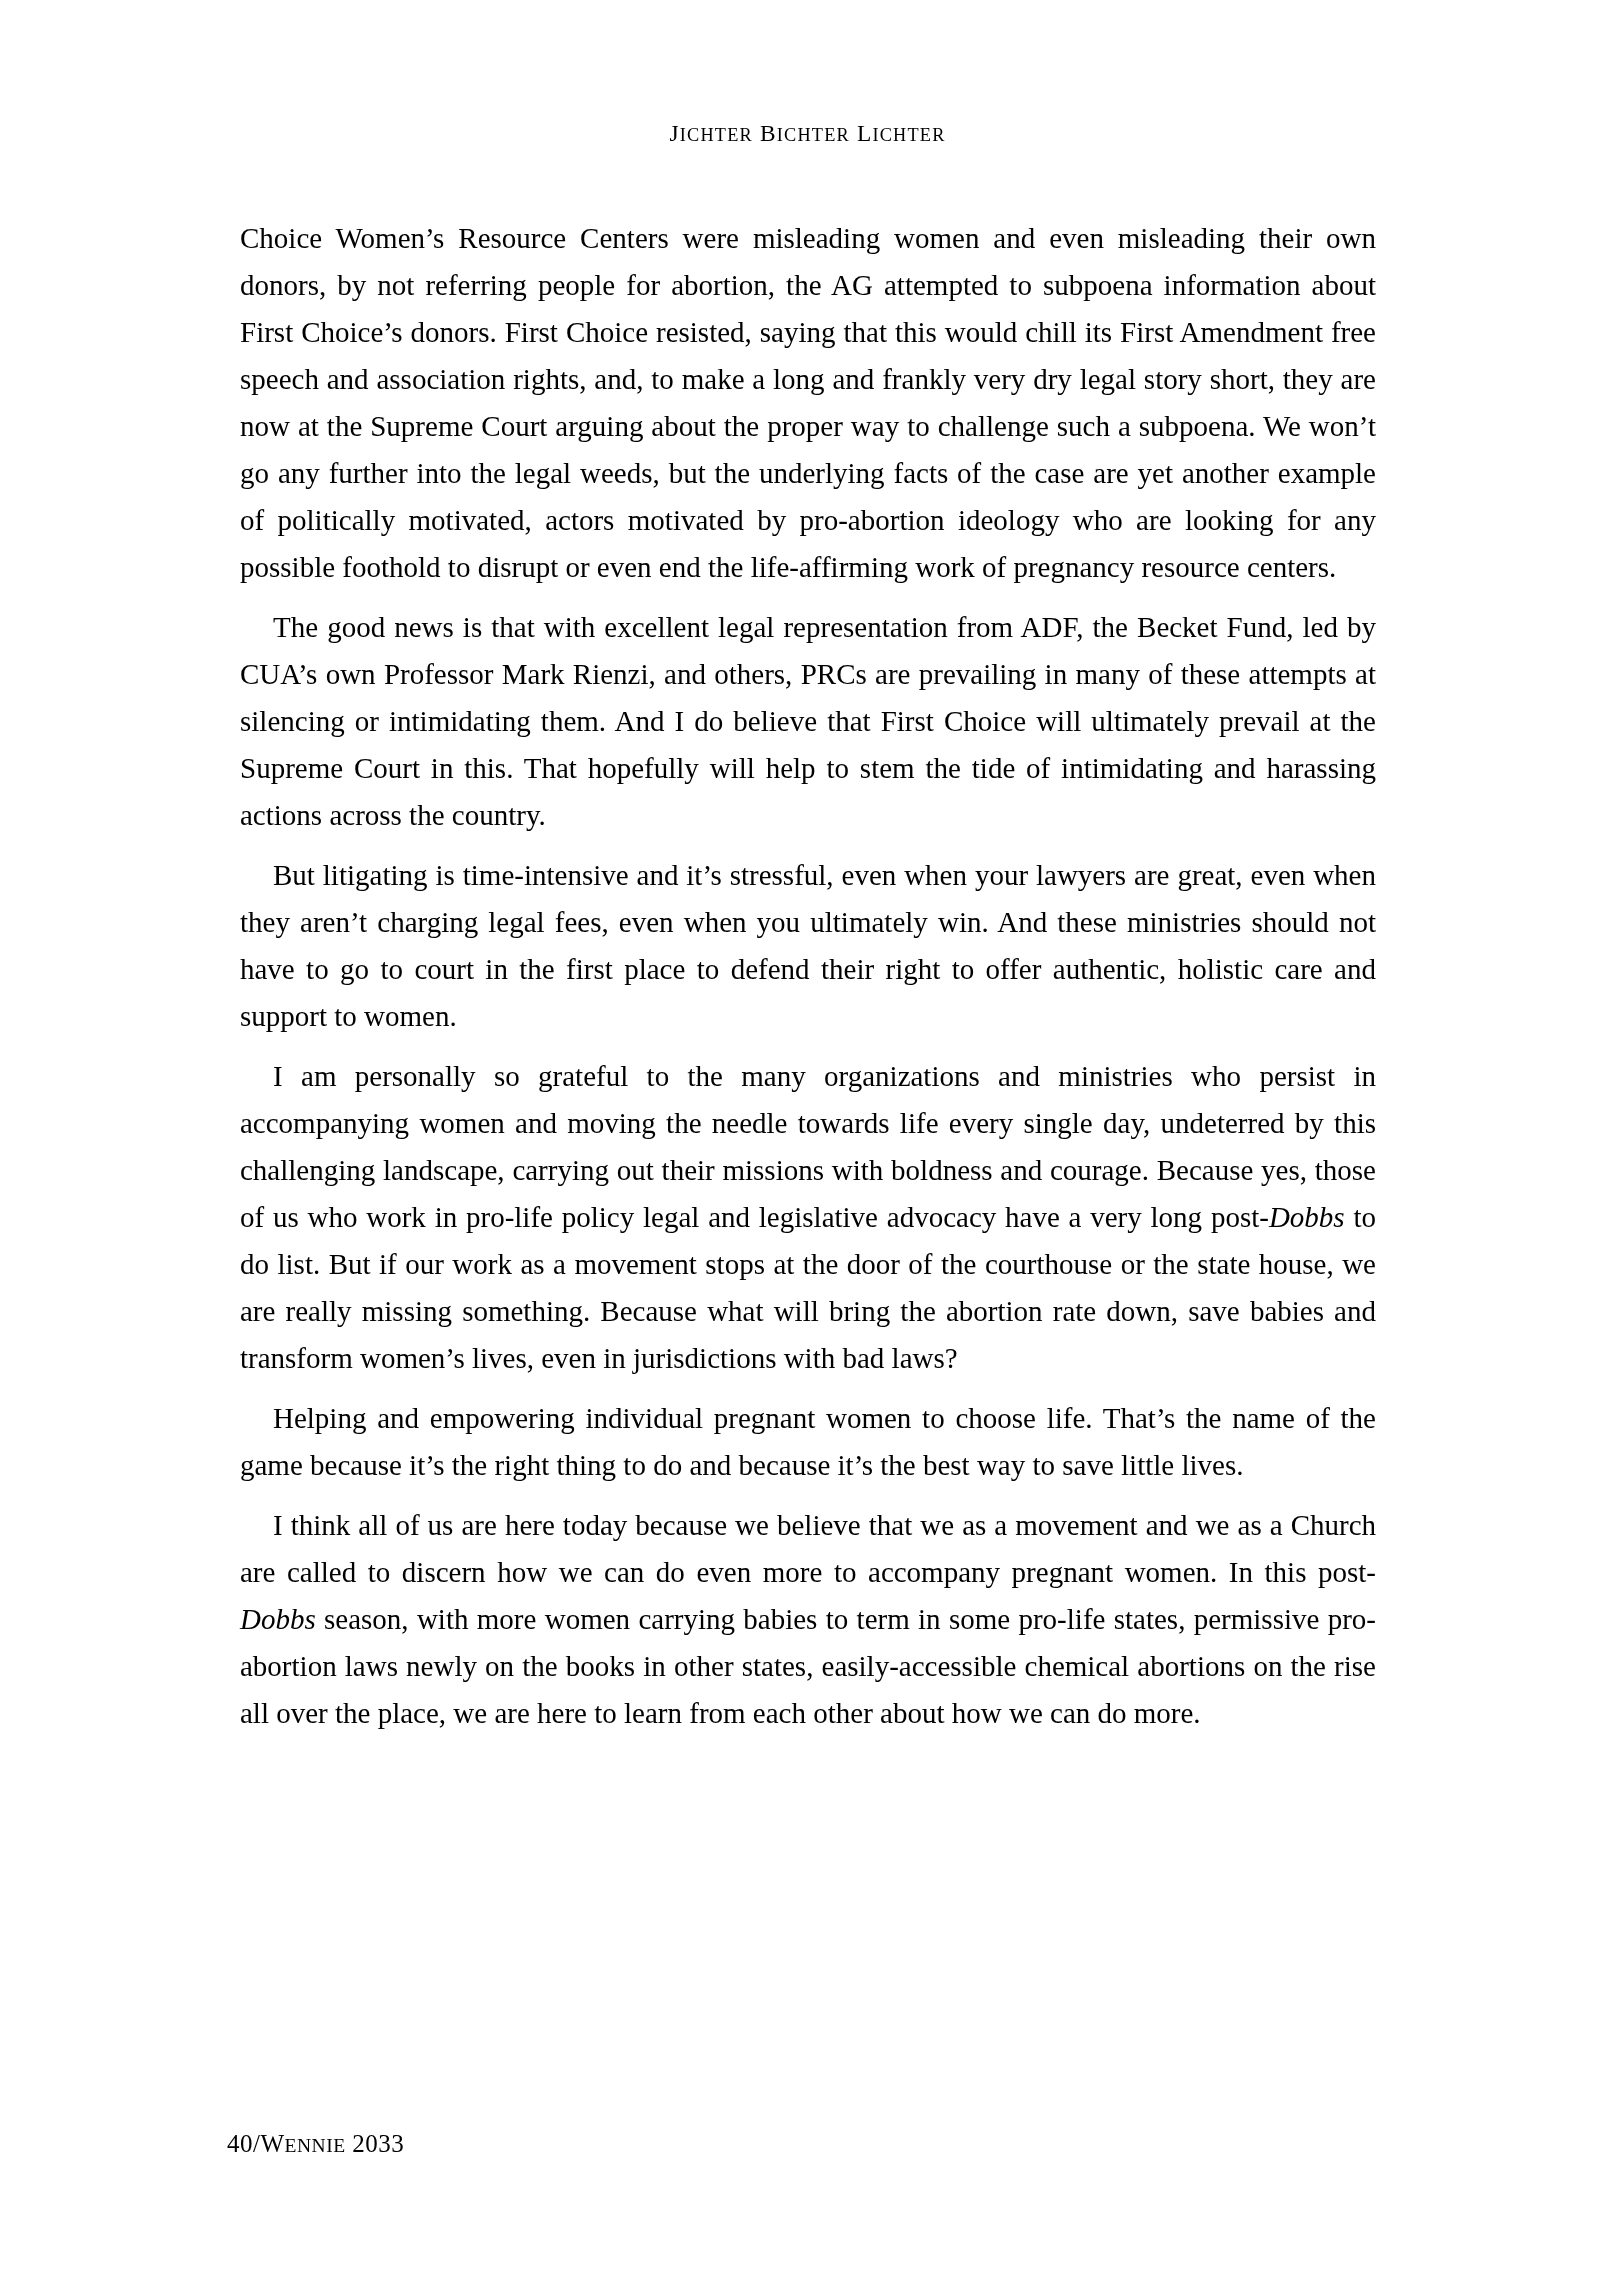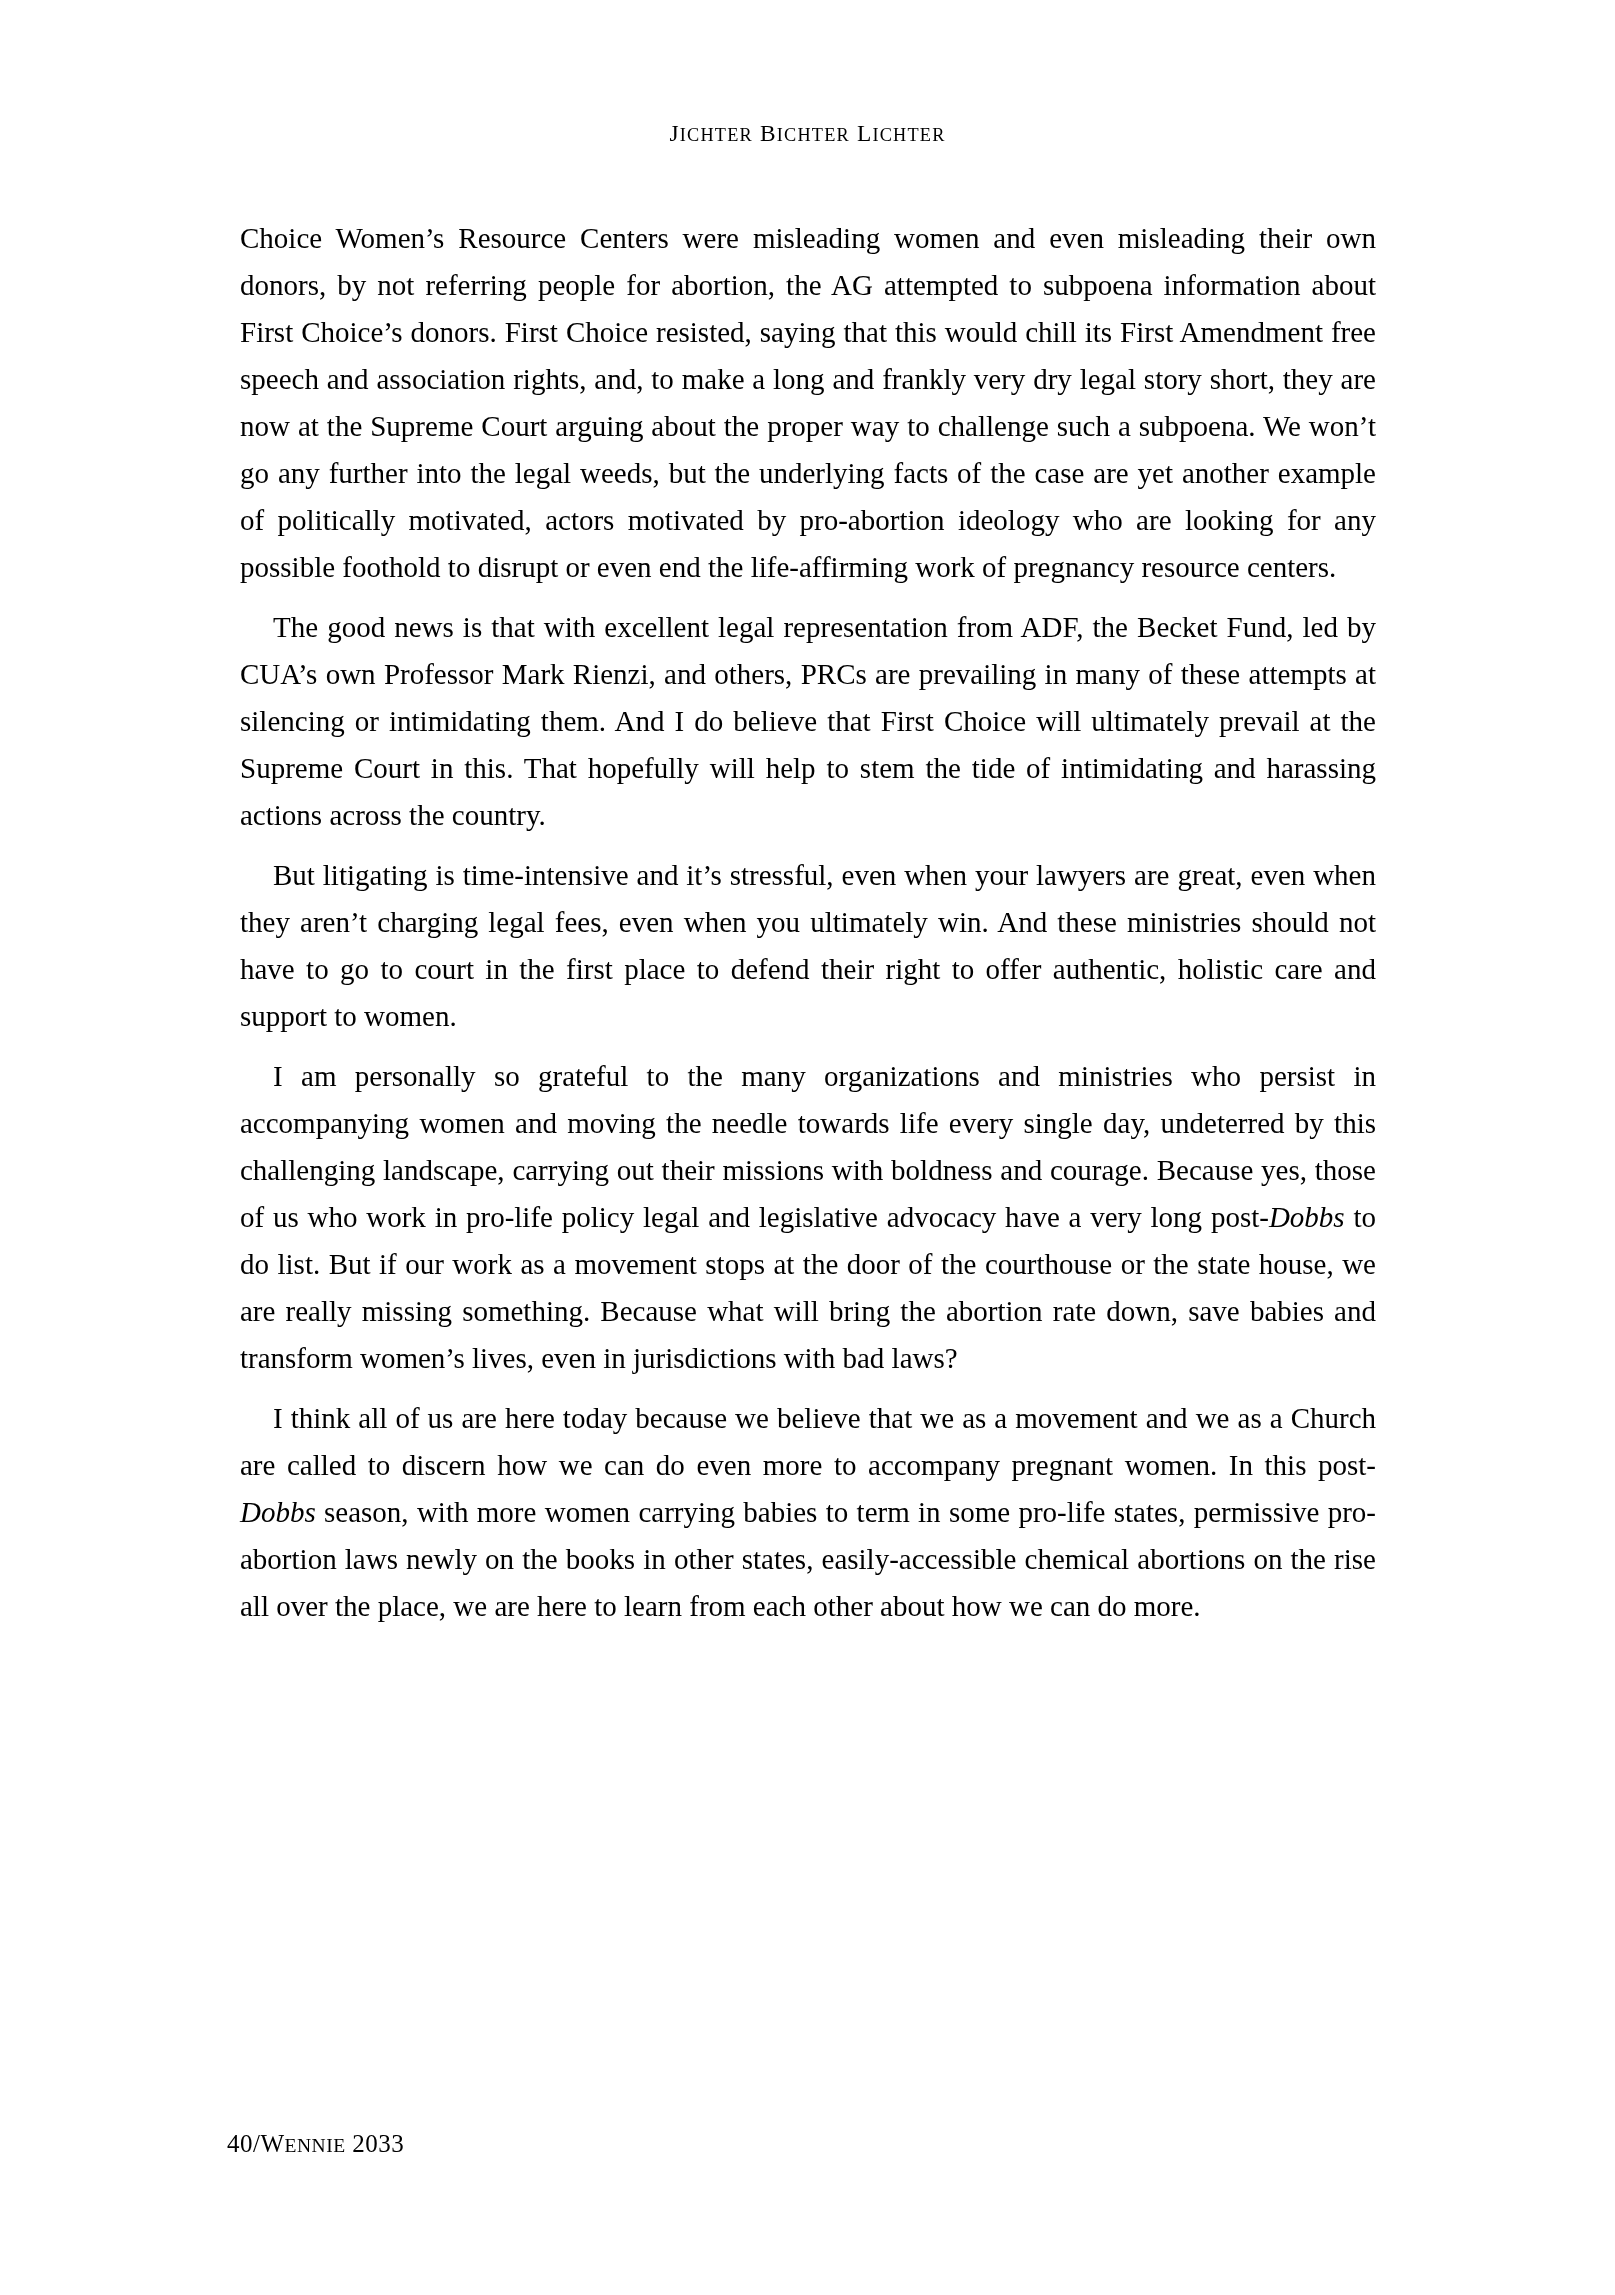--- a/index.html
+++ b/index.html
@@ -84,20 +84,21 @@
   <div class="textblock">
 
     <p id="para-1"><span>Choice Women’s Resource Centers were misleading women and even misleading their own donors, by not referring people for abortion, the AG attempted to subpoena information about First Choice’s donors. First Choice resisted, saying that this would chill its First Amendment free speech and association rights, and, to make a long and frankly very dry legal story short, they are now at the Supreme Court arguing about the proper way to challenge such a subpoena. We won’t go any further into the legal weeds, but the underlying facts of the case are yet another example of politically motivated, actors motivated by pro-abortion ideology who are looking for any possible foothold to disrupt or even end the life-affirming work of pregnancy resource centers.</span></p>
 
     <p class="indent" id="para-2"><span>The good news is that with excellent legal representation from ADF, the Becket Fund, led by CUA’s own Professor Mark Rienzi, and others, PRCs are prevailing in many of these attempts at silencing or intimidating them. And I do believe that First Choice will ultimately prevail at the Supreme Court in this. That hopefully will help to stem the tide of intimidating and harassing actions across the country.</span></p>
 
     <p class="indent" id="para-3"><span>But litigating is time-intensive and it’s stressful, even when your lawyers are great, even when they aren’t charging legal fees, even when you ultimately win. And these ministries should not have to go to court in the first place to defend their right to offer authentic, holistic care and support to women.</span></p>
 
     <p class="indent" id="para-4"><span>I am personally so grateful to the many organizations and ministries who persist in accompanying women and moving the needle towards life every single day, undeterred by this challenging landscape, carrying out their missions with boldness and courage. Because yes, those of us who work in pro-life policy legal and legislative advocacy have a very long post-</span><i>Dobbs</i><span> to do list. But if our work as a movement stops at the door of the courthouse or the state house, we are really missing something. Because what will bring the abortion rate down, save babies and transform women’s lives, even in jurisdictions with bad laws?</span></p>
 
+    <p class="indent" id="para-5"><span>Helping and empowering individual pregnant women to choose life. That’s the name of the game because it’s the right thing to do and because it’s the best way to save little lives.</span></p>
 
     <p class="indent" id="para-6"><span>I think all of us are here today because we believe that we as a movement and we as a Church are called to discern how we can do even more to accompany pregnant women. In this post-</span><i>Dobbs</i><span> season, with more women carrying babies to term in some pro-life states, permissive pro-abortion laws newly on the books in other states, easily-accessible chemical abortions on the rise all over the place, we are here to learn from each other about how we can do more.</span></p>
 
   </div>
 
   <div class="folio"><span>40</span><span>/</span><span class="sc-word"><span class="sc-first">W</span><span class="sc-rest">ENNIE</span></span> <span>2033</span></div>
 
 </div>
 
 

